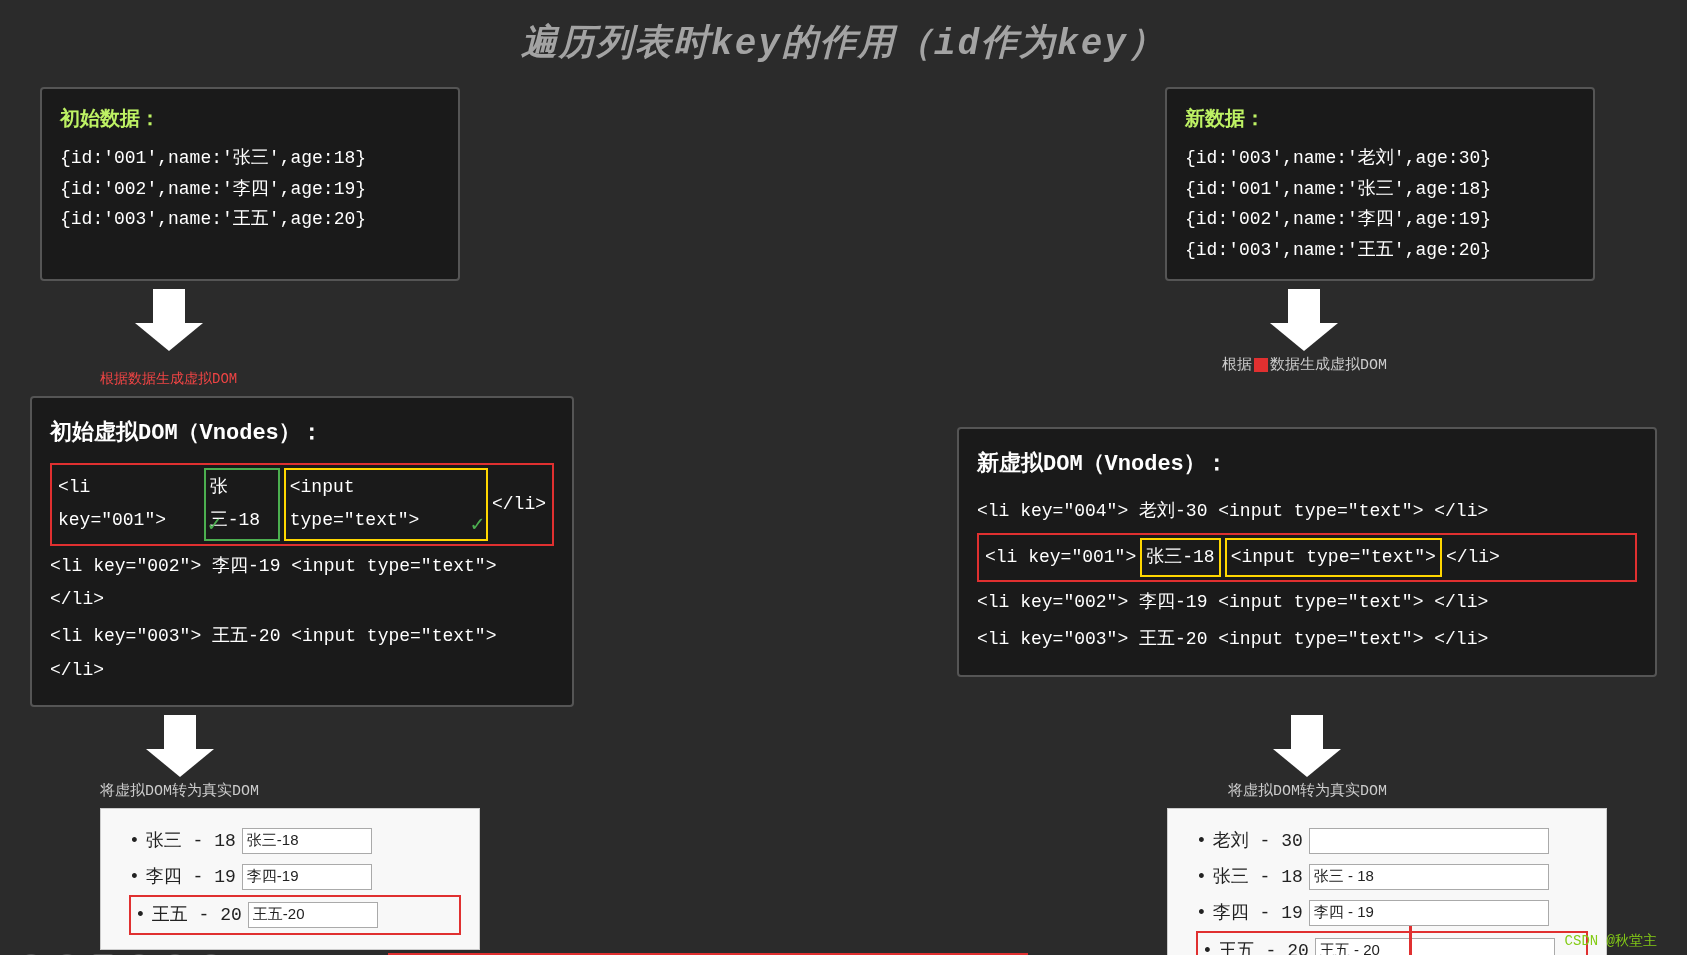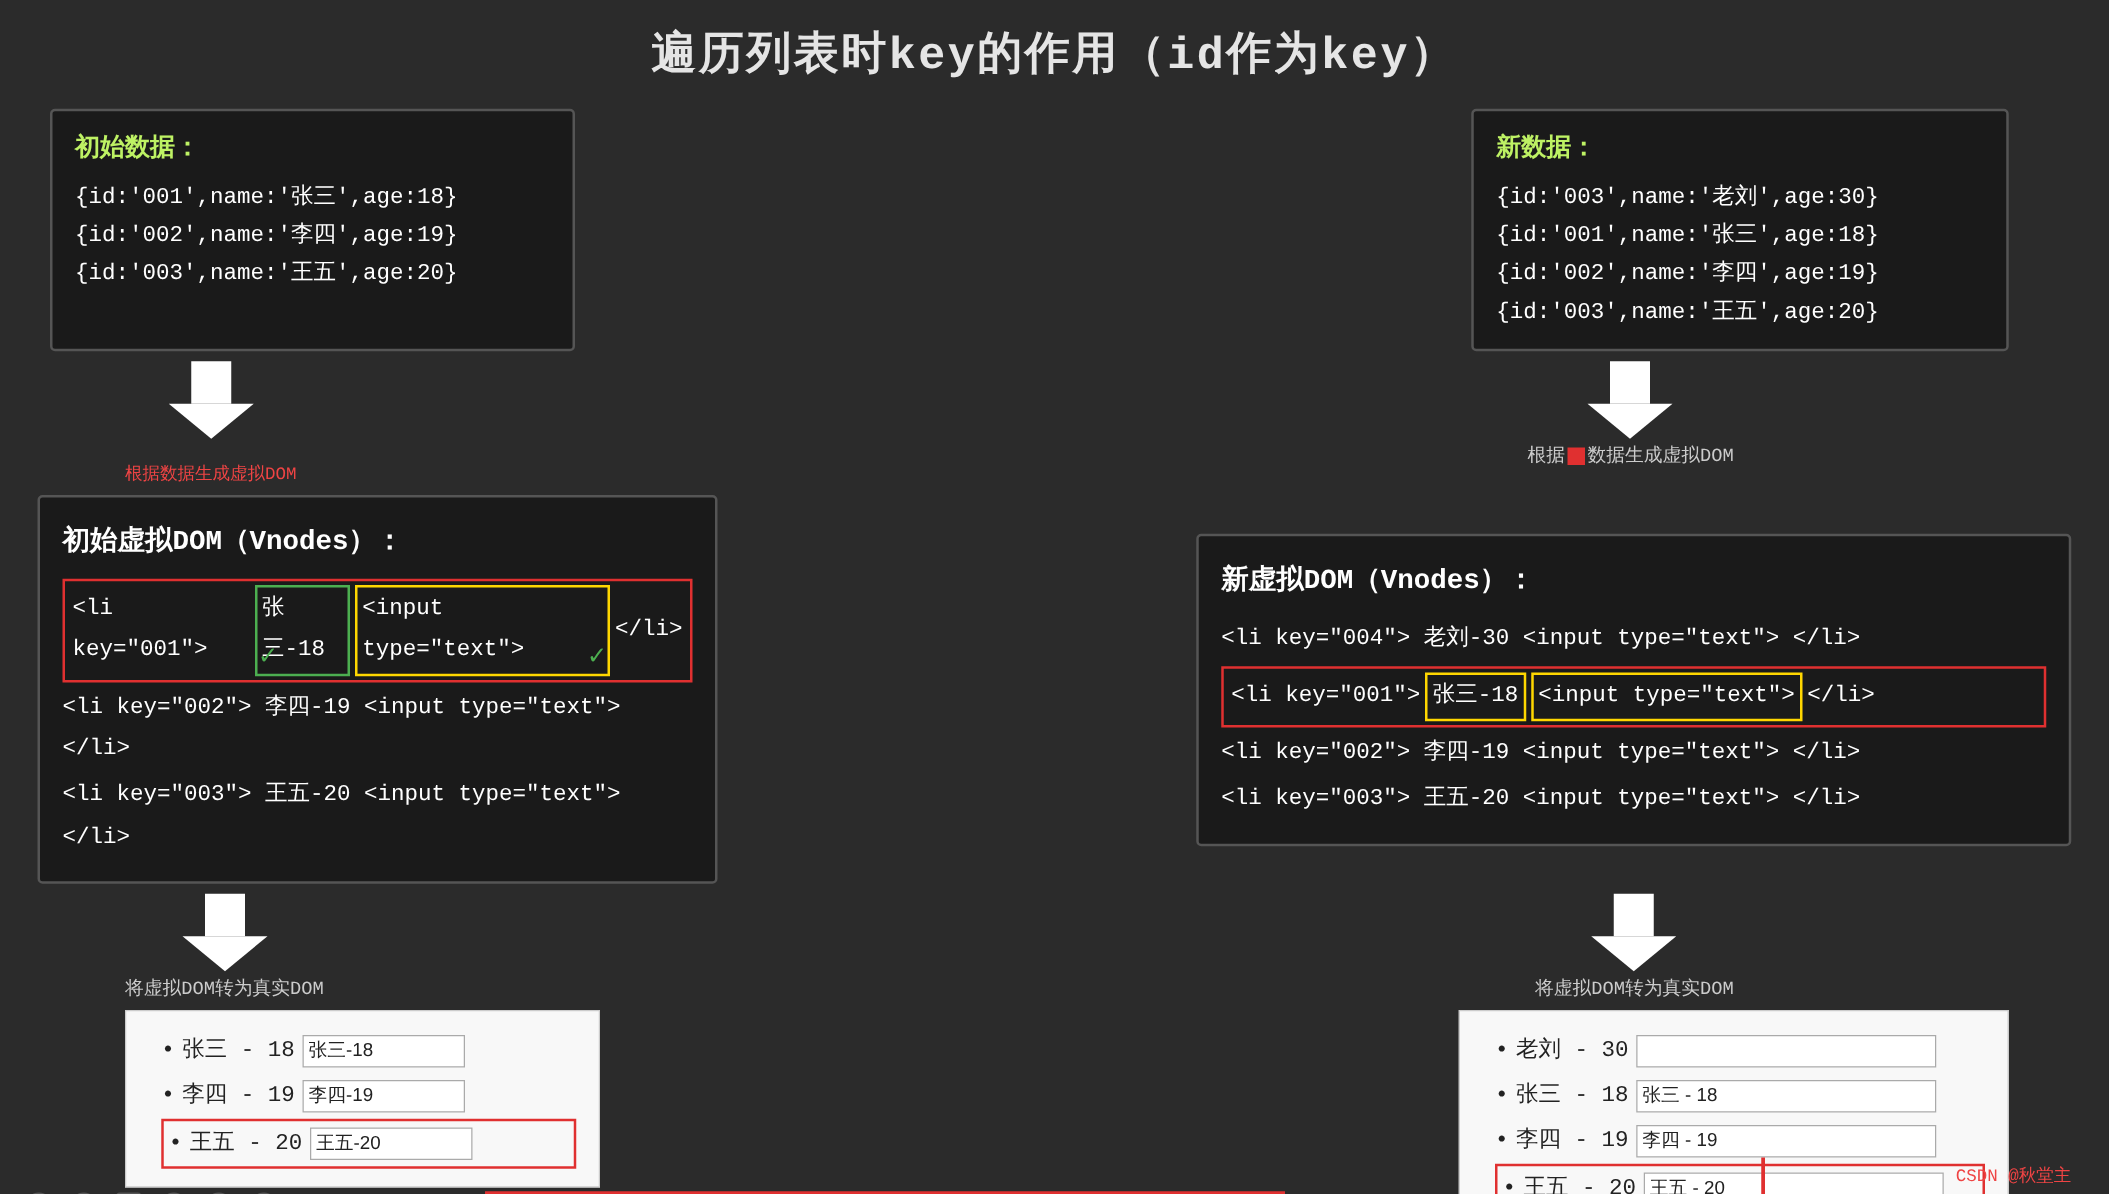--- a/index.html
+++ b/index.html
@@ -10,23 +10,24 @@
       width: 1687px;
       min-height: 955px;
       position: relative;
       overflow: hidden;
     }
 
     .main-title {
       text-align: center;
       font-size: 36px;
       font-weight: bold;
-      color: #e5e5e5;
+      color: #a3a3a3;
       padding: 18px 0 10px 0;
       letter-spacing: 2px;
+      font-style: italic;
     }
 
     
     .top-section {
       display: flex;
       justify-content: space-between;
       padding: 0 40px;
       margin-top: 10px;
     }
 
@@ -191,21 +192,21 @@
     .row-highlighted-red {
       border: 2px solid #e03030;
       padding: 0 4px;
     }
 
     .watermark {
       position: absolute;
       bottom: 36px;
       right: 30px;
       font-size: 14px;
-      color: #ef4444;
+      color: #84cc16;
     }
 
     
     .red-sq {
       display: inline-block;
       width: 14px;
       height: 14px;
       background: #e03030;
       margin: 0 2px;
       vertical-align: middle;
@@ -250,21 +251,21 @@
 
 <div class="top-section">
 
   <div class="data-box data-box-left">
     <div class="data-box-label">初始数据：</div>
     <div>{id:'001',name:'张三',age:18}</div>
     <div>{id:'002',name:'李四',age:19}</div>
     <div>{id:'003',name:'王五',age:20}</div>
   </div>
 
-  <div class="data-box data-box-right" style="margin-right:40px;">
+  <div class="data-box data-box-right" style="margin-right:52px;">
     <div class="data-box-label">新数据：</div>
     <div>{id:'003',name:'老刘',age:30}</div>
     <div>{id:'001',name:'张三',age:18}</div>
     <div>{id:'002',name:'李四',age:19}</div>
     <div>{id:'003',name:'王五',age:20}</div>
   </div>
 </div>
 
 <div style="display:flex; justify-content:space-between; padding: 8px 100px 0 100px;">
   <div style="display:flex; flex-direction:column; align-items:center;">

